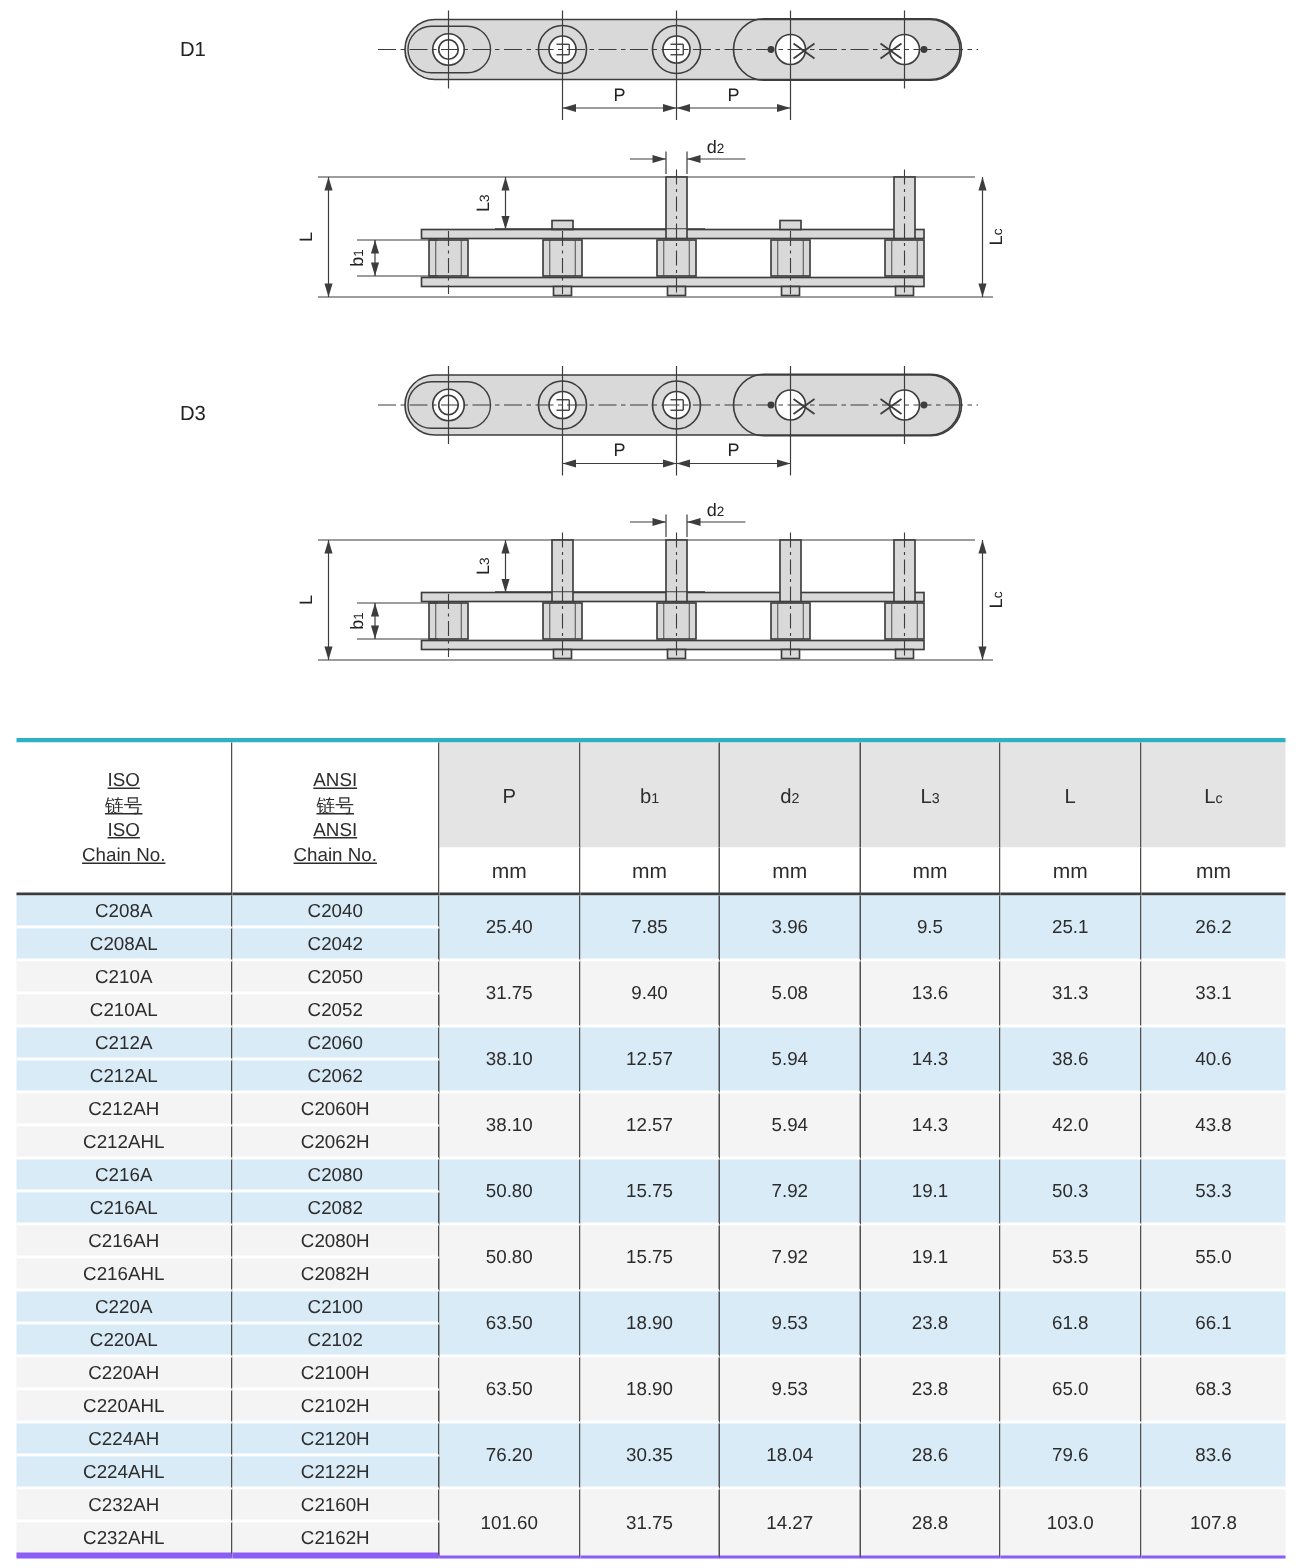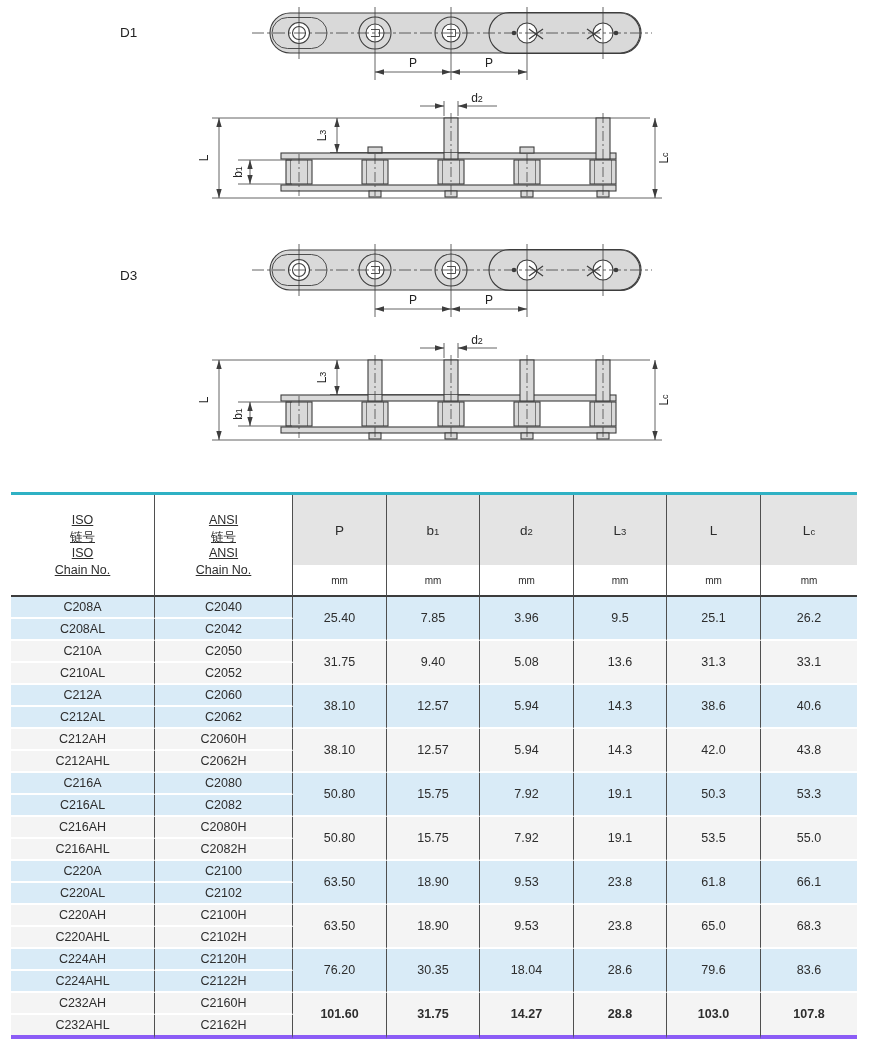--- a/index.html
+++ b/index.html
@@ -21,33 +21,33 @@
   .idcell{
     background:#fff;border-right:1px solid var(--line-dark);border-bottom:2px solid var(--line-thick);
     font-size:12.5px;line-height:16.5px;text-decoration:underline;
   }
   .lab{
     background:var(--head-gray);height:70px;border-right:1px solid var(--line-dark);
     font-size:13.5px;
   }
   .mm{
     background:#fff;height:30px;border-right:1px solid var(--line-dark);
-    border-bottom:2px solid var(--line-thick);font-size:10px;
+    border-bottom:2px solid var(--line-thick);font-size:14px;
   }
   .sub{font-size:9.5px;}
   tbody td{
     height:20px;line-height:20px;font-size:12.5px;
     border-bottom:2px solid #ffffff;
   }
   td.cn,td.val{border-right:1px solid var(--line-dark);}
   .lastcol{border-right:none !important;}
   tr.g-blue td{background:var(--row-blue);}
   tr.g-gray td{background:var(--row-gray);}
   tr.lastrow td{border-bottom:4px solid #8b5cf6;}
-  td.bgray{border-bottom:4px solid #8b5cf6;font-weight:bold;}
+  td.bgray{border-bottom:2px solid #8b5cf6;}
   svg text{font-family:"Liberation Sans","DejaVu Sans",sans-serif;}
 </style>
 </head>
 <body>
 
 <svg id="diagram-area" width="870" height="478" viewBox="0 0 870 478">
     <g>
       <text x="120" y="37" font-size="13.5" fill="#222">D1</text>
       <g>
         <rect x="270" y="13" width="370" height="40" fill="#d9d9d9" stroke="#3d3d3d" stroke-width="1.1" rx="20"></rect>

